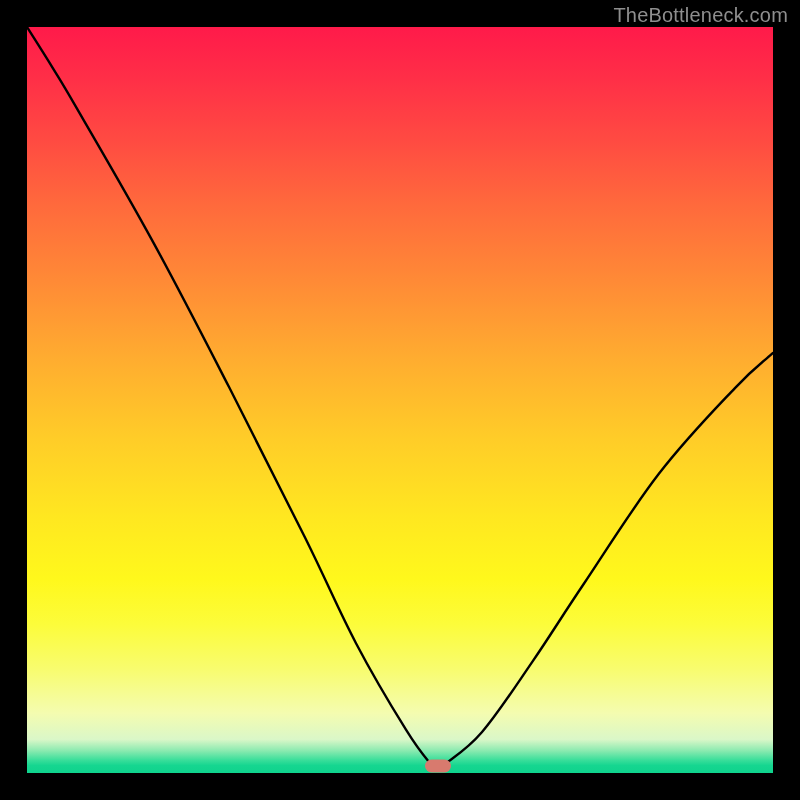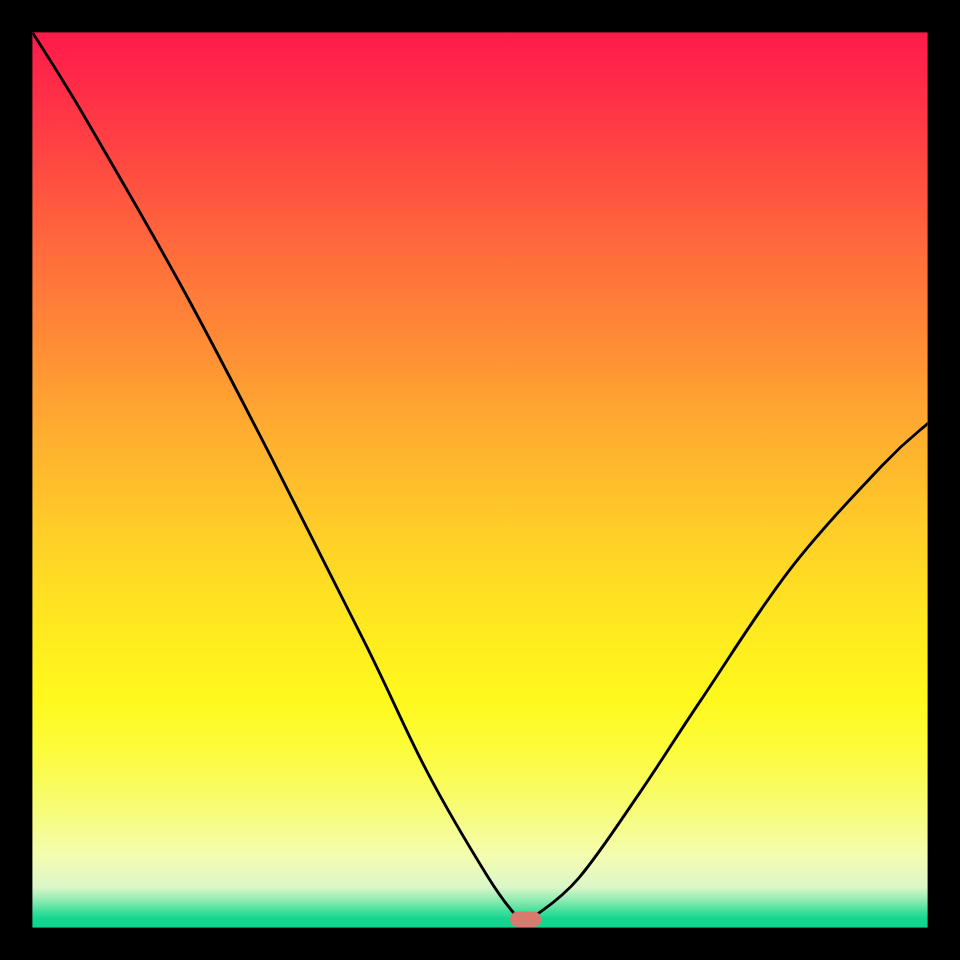--- a/index.html
+++ b/index.html
@@ -68,20 +68,21 @@
     font-size: 20px;
     font-weight: 500;
     letter-spacing: 0.2px;
     user-select: none;
   }
 </style>
 </head>
 <body>
 
 <div class="frame">
+  <div class="watermark">TheBottleneck.com</div>
 
   <div class="plot-area">
     <svg class="curve" viewBox="0 0 746 746" preserveAspectRatio="none">
       <path id="curve-path" fill="none" stroke="#000000" stroke-width="2.4" stroke-linecap="round" stroke-linejoin="round" d="M 0.00 0.00 C 4.57 7.25, 16.23 25.38, 25.36 40.28 C 34.50 55.19, 32.47 51.12, 50.73 82.81 C 68.99 114.50, 99.56 166.39, 126.82 216.34 C 154.08 266.29, 174.91 307.28, 202.17 360.32 C 229.42 413.36, 255.43 464.95, 278.26 511.01 C 301.09 557.07, 310.86 581.69, 328.99 616.20 C 347.11 650.71, 365.41 680.84, 378.97 702.73 C 392.53 724.62, 398.56 730.68, 404.33 737.79 C 410.11 744.91, 408.76 742.27, 411.05 742.27 C 413.33 742.27, 409.09 744.51, 417.01 737.79 C 424.94 731.08, 439.08 723.63, 455.06 704.97 C 471.04 686.31, 487.53 660.69, 505.79 634.10 C 524.05 607.51, 533.82 590.97, 556.52 557.26 C 579.21 523.56, 604.60 482.17, 631.86 446.85 C 659.12 411.54, 687.41 382.82, 707.95 361.06 C 728.50 339.31, 739.15 332.31, 746.00 326.00"></path>
     </svg>
     <div id="min-marker" class="marker" style="left: 410.748px; top: 738.913px; background: rgb(216, 122, 110);"></div>
   </div>
 </div>
 
 </body></html>

